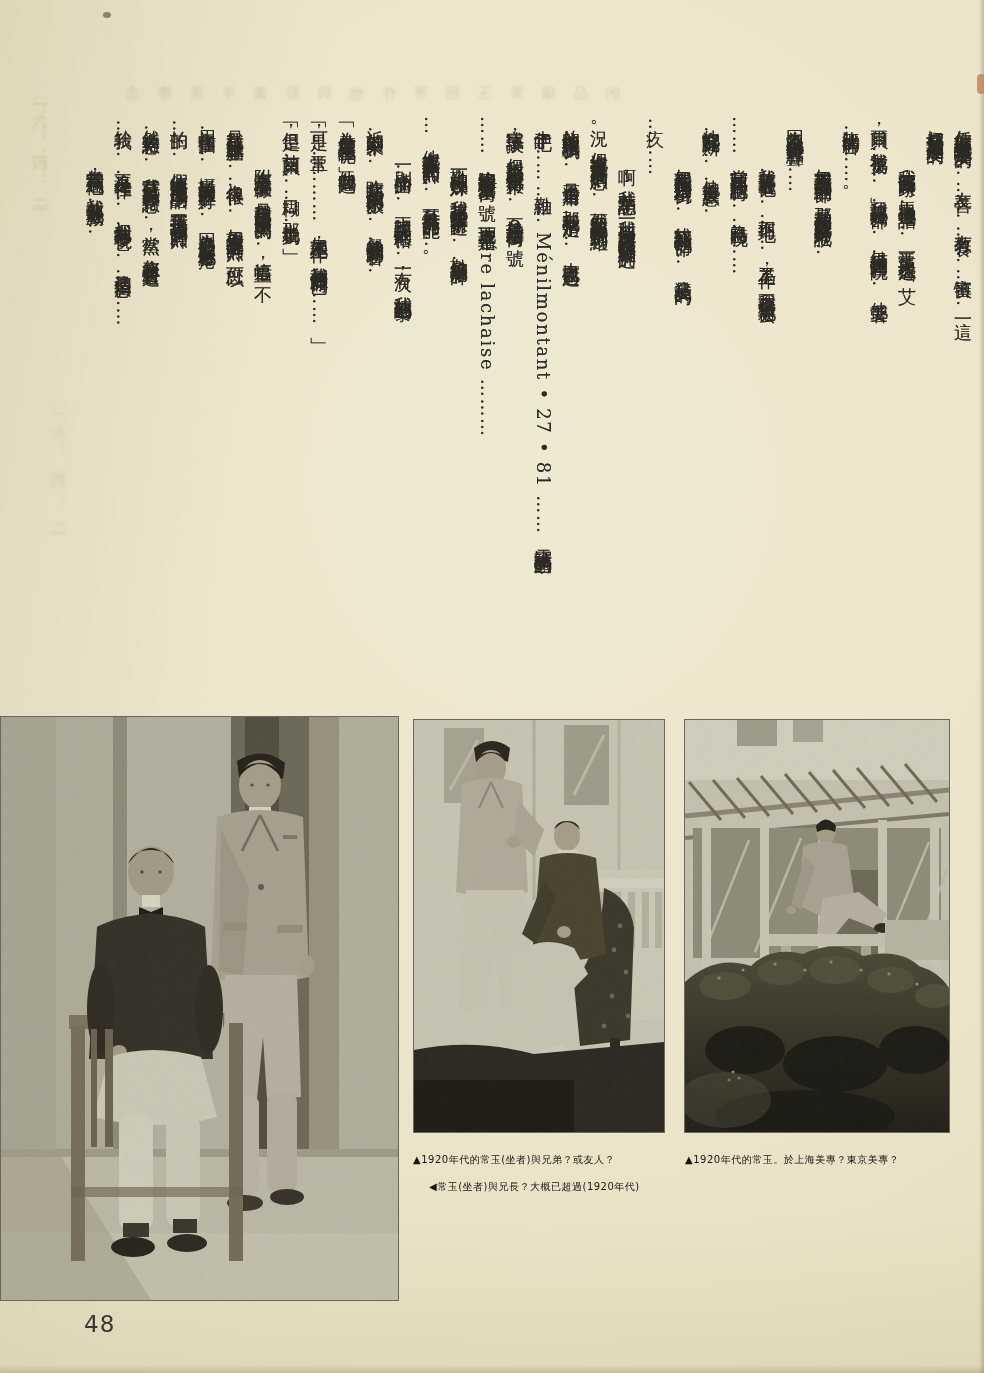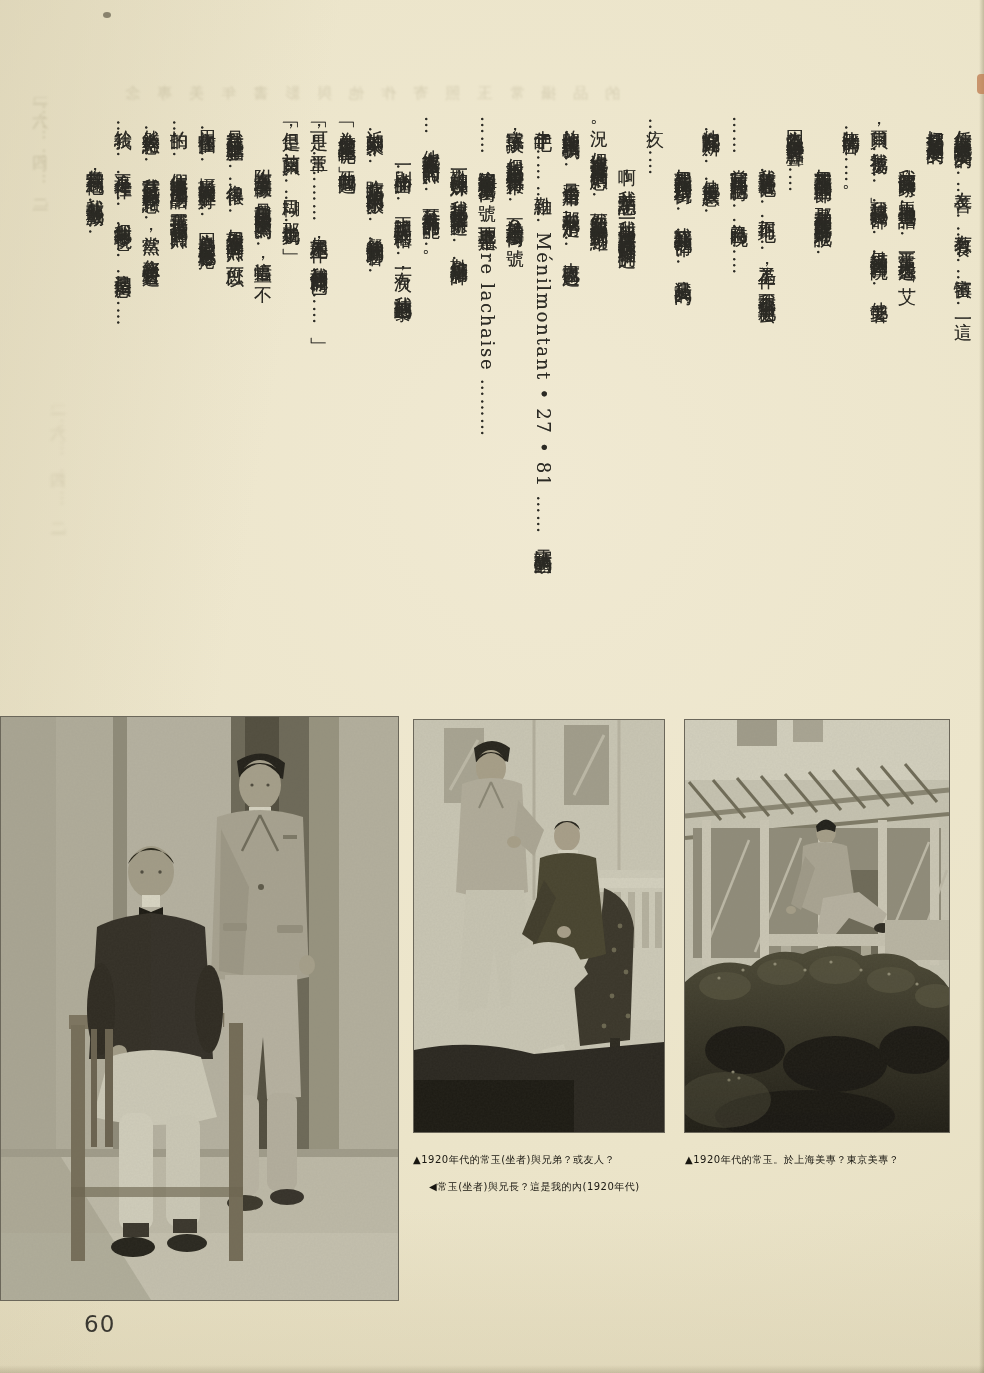--- a/index.html
+++ b/index.html
@@ -315,18 +315,18 @@
           <circle cx="54" cy="358" r="1.6"></circle>
           <circle cx="44" cy="360" r="1.6"></circle>
       </g>
       <ellipse cx="40" cy="380" rx="46" ry="28" fill="#55523e" opacity=".4"></ellipse>
       <rect width="264" height="412" filter="url(#grain)" opacity=".18"></rect>
     </svg>
   </figure>
 
   <div class="caption caption-middle">
     <div>▲1920年代的常玉(坐者)與兄弟？或友人？</div>
-    <div>◀常玉(坐者)與兄長？這是我的內(1920年代)</div>
+    <div>◀常玉(坐者)與兄長？大概已超過(1920年代)</div>
   </div>
   <div class="caption caption-right">▲1920年代的常玉。於上海美專？東京美專？</div>
 
-  <div class="page-number">60</div>
+  <div class="page-number">48</div>
 </div>
 
 </body></html>

